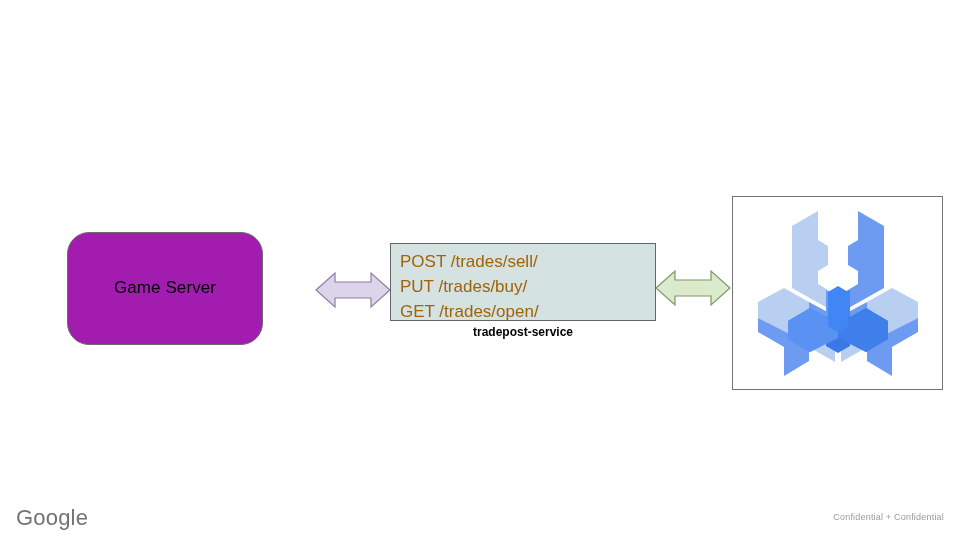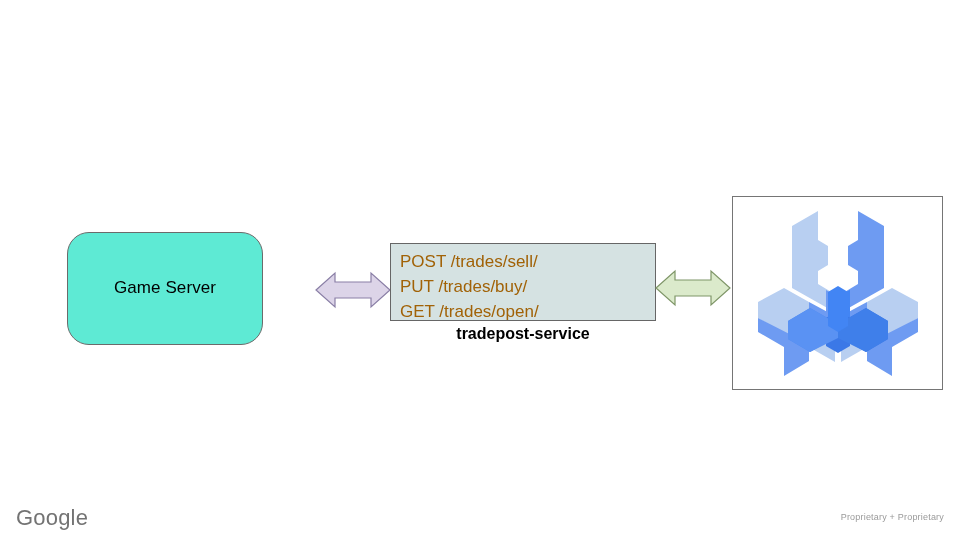--- a/index.html
+++ b/index.html
@@ -19,21 +19,21 @@
     overflow: hidden;
   }
 
   
   #game-server-node {
     position: absolute;
     left: 67px;
     top: 232px;
     width: 196px;
     height: 113px;
-    background: #5eead4;
+    background: #a21caf;
     border: 1px solid #6b6b6b;
     border-radius: 22px;
     box-sizing: border-box;
     display: flex;
     align-items: center;
     justify-content: center;
     text-align: center;
   }
   #game-server-label {
     font-size: 17px;
@@ -79,21 +79,21 @@
     color: #a16207;
     line-height: 25px;
     white-space: pre-line;
   }
   #service-caption {
     position: absolute;
     left: 390px;
     top: 325px;
     width: 266px;
     text-align: center;
-    font-size: 16px;
+    font-size: 12px;
     font-weight: bold;
     color: #000000;
   }
 
   
   #logo-frame {
     position: absolute;
     left: 732px;
     top: 196px;
     width: 211px;
@@ -186,15 +186,15 @@
 
       <polygon points="40,115 62,102 90,118 90,132 62,146 40,133" fill="#5a92f3"></polygon>
 
       <polygon points="140,115 118,102 90,118 90,132 118,146 140,133" fill="#3f7fea"></polygon>
 
       <polygon points="80,86 90,80 100,86 100,120 90,126 80,120" fill="#4285f4"></polygon>
     </svg>
   </div>
 
   <div id="brand-logo">Google</div>
-  <div id="confidential-note">Proprietary + Proprietary</div>
+  <div id="confidential-note">Confidential + Confidential</div>
 
 </div>
 
 </body></html>

